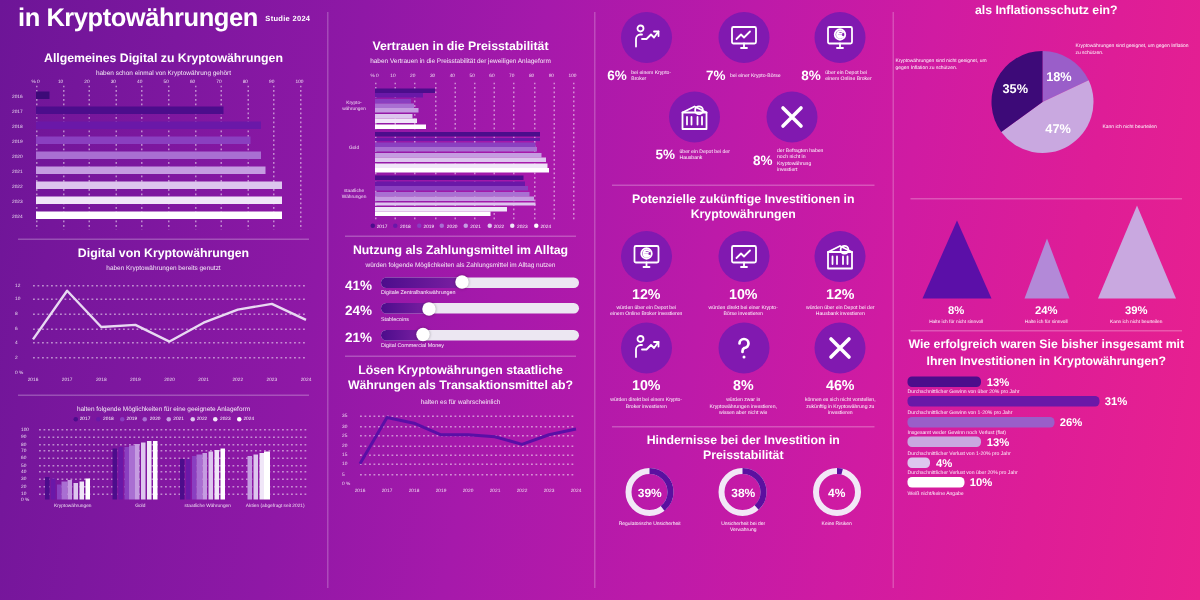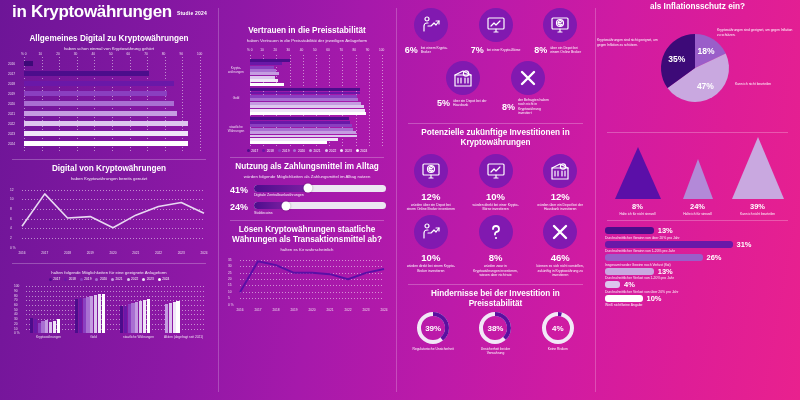--- a/index.html
+++ b/index.html
@@ -335,20 +335,30 @@
         <div class="slrow">
           <div class="slpct">24%</div>
           <div class="slbody">
             <div class="sltrack">
               <div class="slfill" style="width:24%"></div>
               <div class="slknob" style="left:24%"></div>
             </div>
             <div class="sllab">Stablecoins</div>
           </div>
         </div>
+        <div class="slrow">
+          <div class="slpct">21%</div>
+          <div class="slbody">
+            <div class="sltrack">
+              <div class="slfill" style="width:21%"></div>
+              <div class="slknob" style="left:21%"></div>
+            </div>
+            <div class="sllab">Digital Commercial Money</div>
+          </div>
+        </div>
       </div>
   </div>
 
   <div class="hdiv" style="margin-top:5px"></div>
 
   <div>
     <div class="sect-t">Lösen Kryptowährungen staatliche Währungen als Transaktionsmittel ab?</div>
     <div class="sect-s">halten es für wahrscheinlich</div>
     <div class="cw" id="cw-transaktion" style="height:58px;margin:4px 8px 0 10px;">
         <div class="grid-h" style="top:41.57142857142858px;left:12px;right:4px"></div>
@@ -595,20 +605,21 @@
           <div class="tri" style="width:0;height:0;border-left:26px solid transparent;border-right:26px solid transparent;border-bottom:62px solid #c9a8e0;margin-top:0px"></div>
           <div class="tripct">39%</div>
           <div class="trilab">Kann ich nicht beurteilen</div>
         </div>
       </div>
   </div>
 
   <div class="hdiv" style="margin-top:4px"></div>
 
   <div>
+    <div class="sect-t">Wie erfolgreich waren Sie bisher insgesamt mit Ihren Investitionen in Kryptowährungen?</div>
     <div class="sbrow" id="successbars" style="margin-top:3px">
         <div>
           <div class="sbline">
             <div class="sbbar" style="width:48.75px;background:#4c0d8c"></div>
             <div class="sbpct">13%</div>
           </div>
           <div class="sblab">Durchschnittlicher Gewinn von über 20% pro Jahr</div>
         </div>
         <div>
           <div class="sbline">

